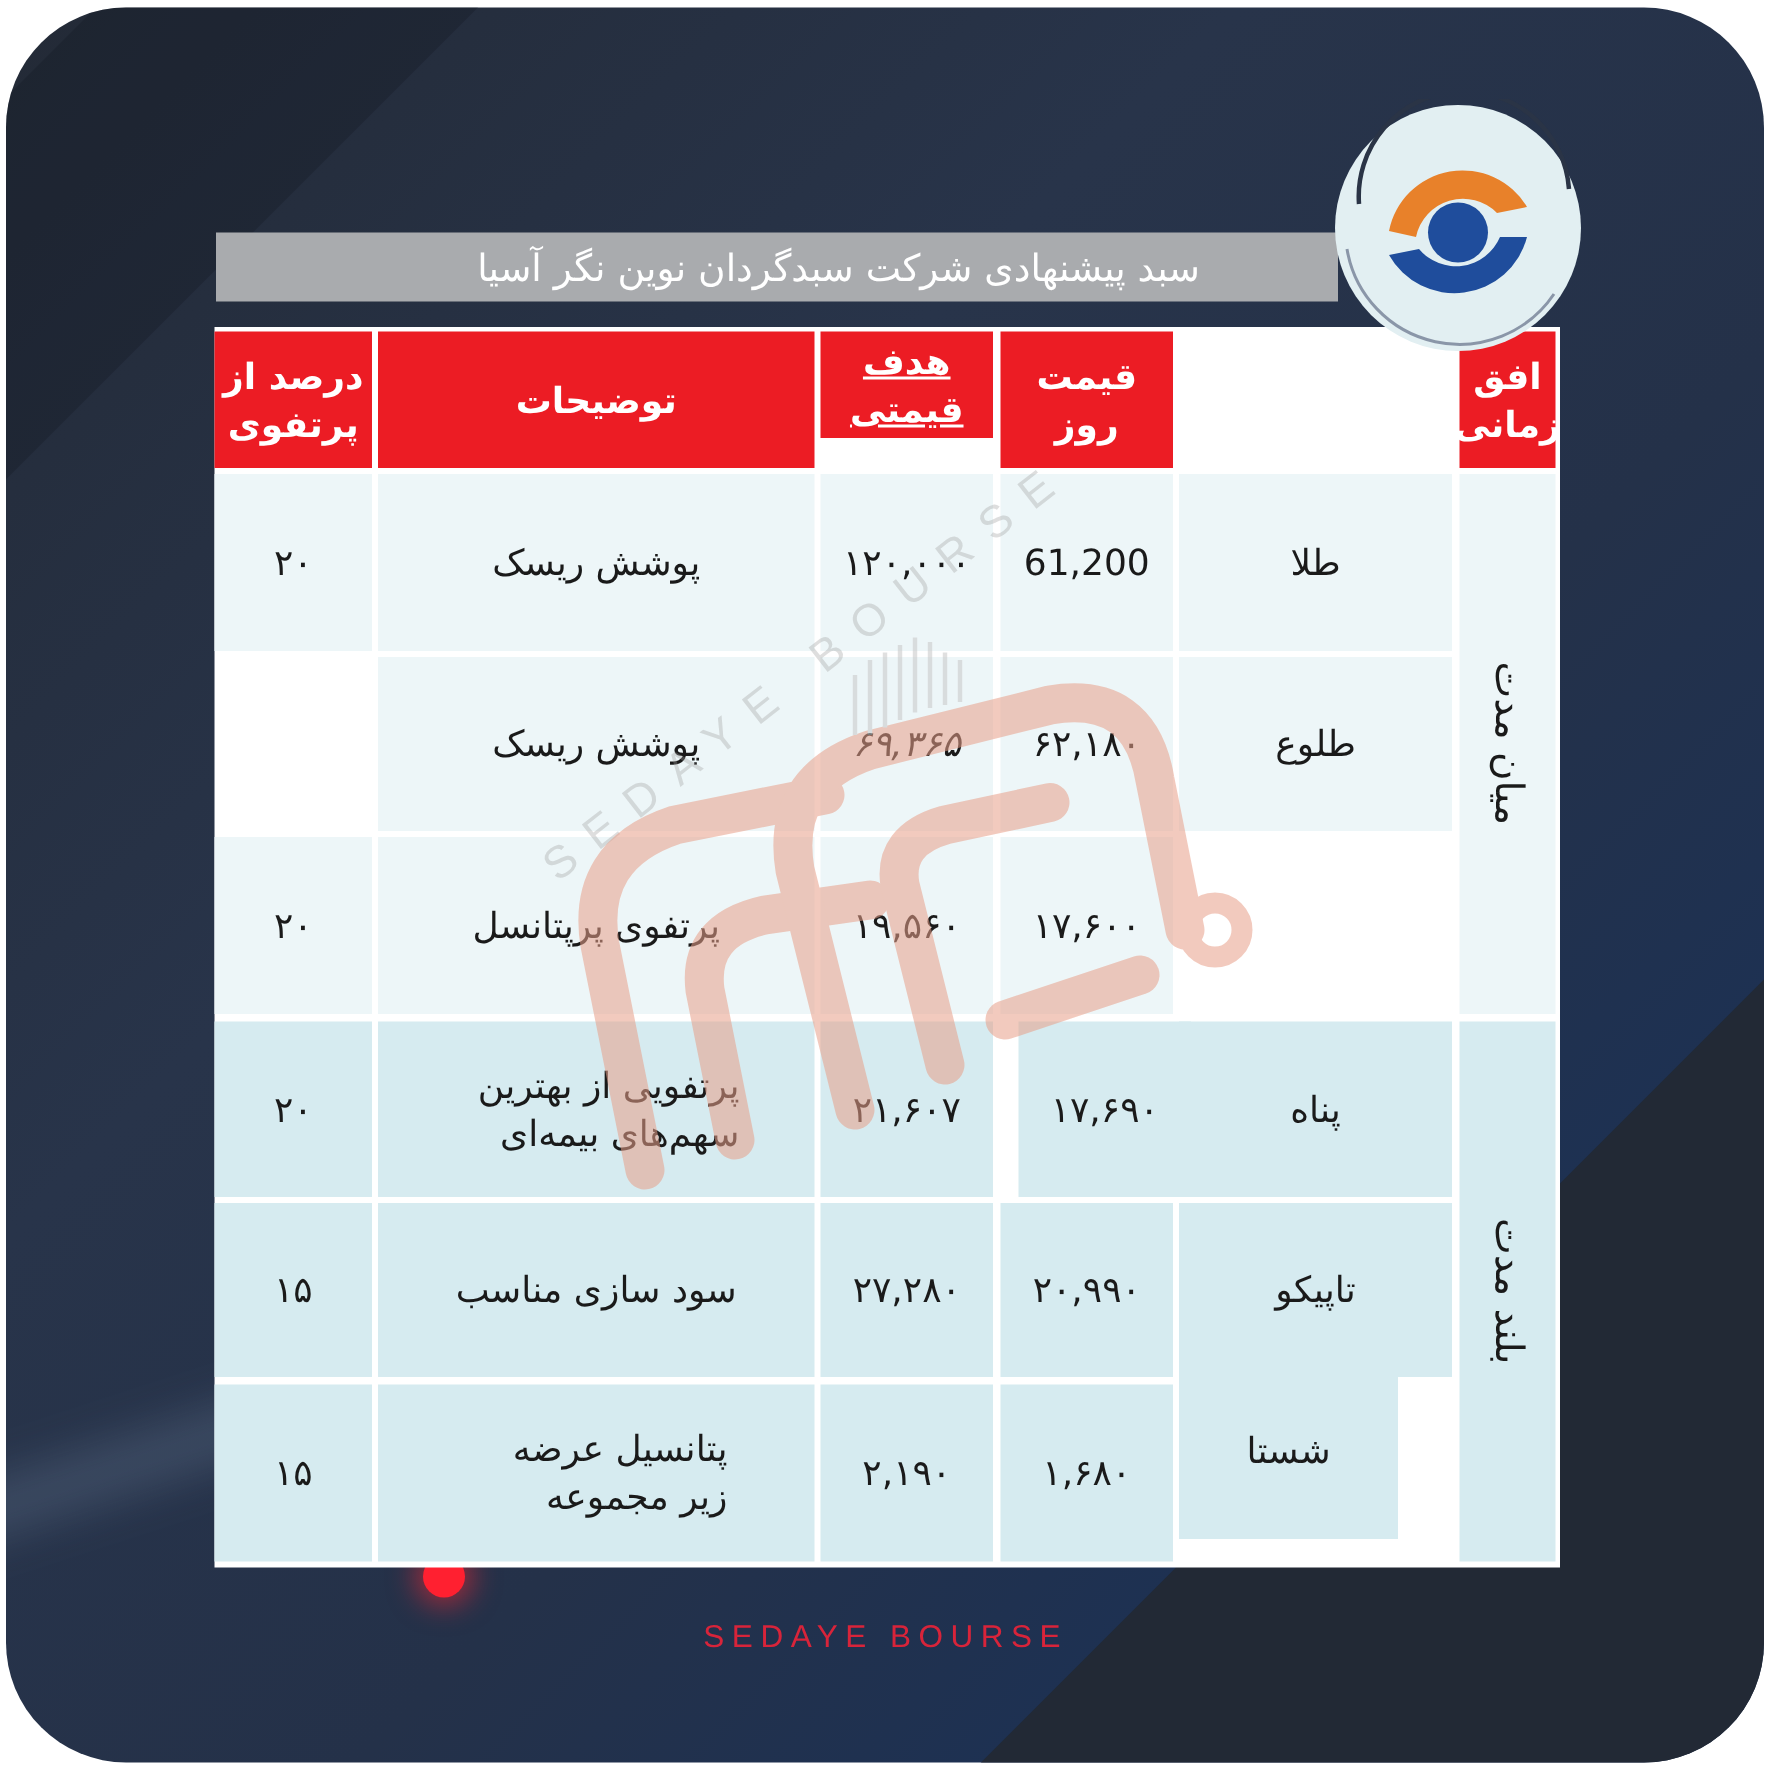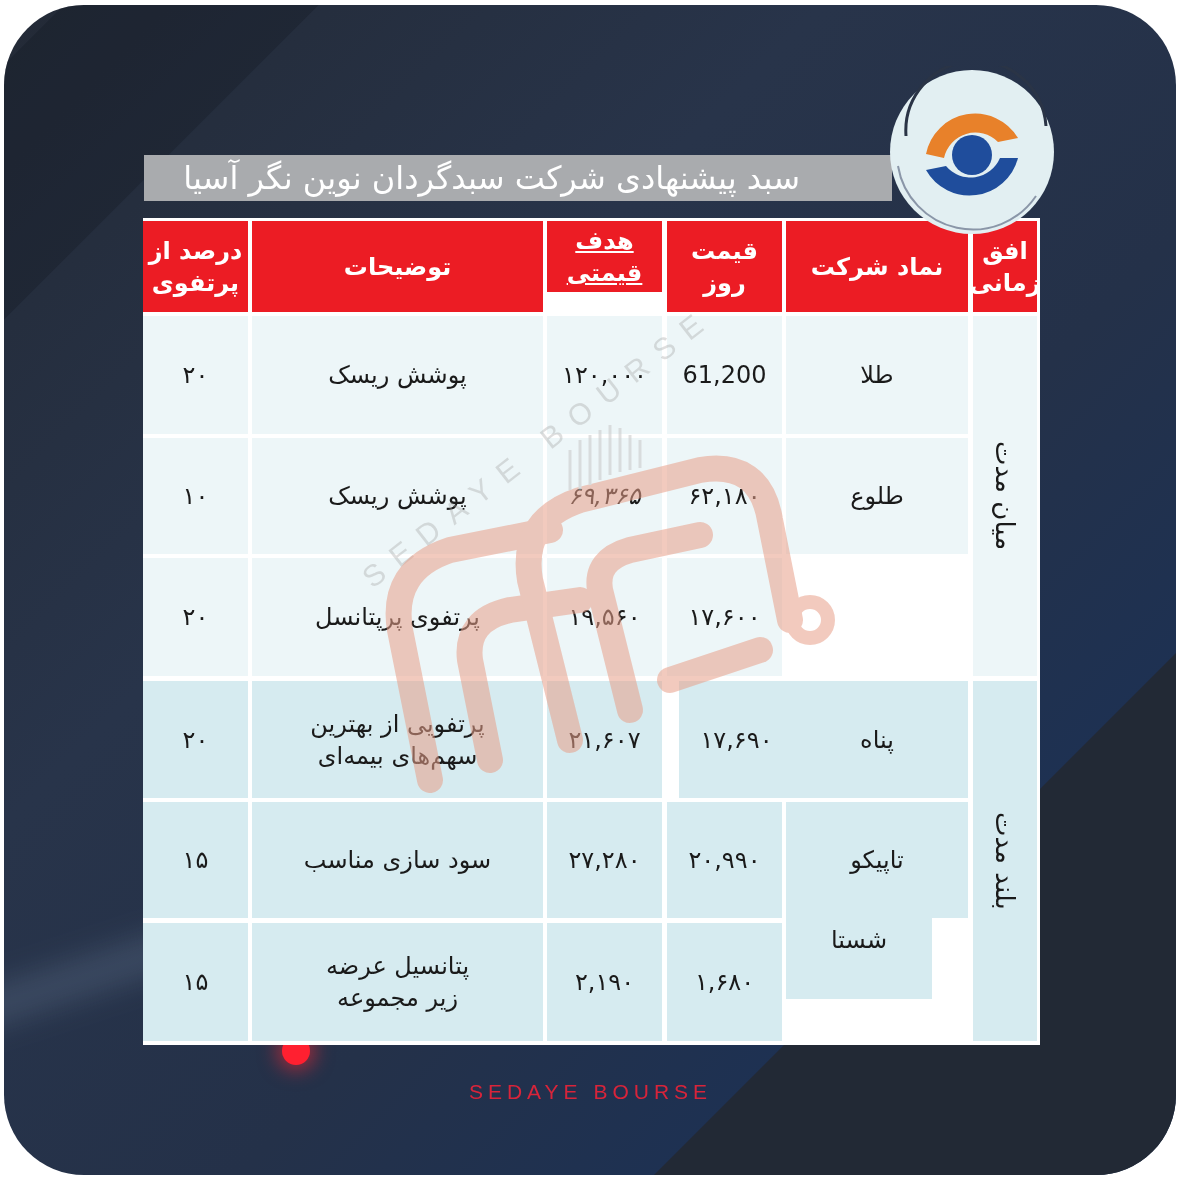--- a/index.html
+++ b/index.html
@@ -6,28 +6,28 @@
   body { width:1181px; height:1181px; background:#ffffff; position:relative; overflow:hidden; font-family:"DejaVu Sans", sans-serif; }
   .panel { position:absolute; left:4px; top:5px; width:1172px; height:1170px; border-radius:80px;
     background: linear-gradient(135deg, #232a36 0%, #28344a 35%, #243149 60%, #1d3153 80%, #1b2e50 100%); overflow:hidden; }
   .panel .stripe { position:absolute; left:-200px; top:260px; width:1800px; height:180px; background:rgba(20,26,36,0.35); transform:rotate(-45deg); transform-origin:left top; }
   .panel .stripe2 { position:absolute; left:560px; top:1260px; width:1200px; height:700px; background:#222935; transform:rotate(-45deg); transform-origin:left top; }
   .panel .glow { position:absolute; left:-60px; top:900px; width:600px; height:40px; background:rgba(150,170,200,0.18); filter:blur(14px); transform:rotate(-18deg); }
   .panel .reddot { position:absolute; left:278px; top:1032px; width:28px; height:28px; border-radius:50%; background:#ff2030; box-shadow:0 0 18px 6px rgba(255,40,50,0.5); }
 
   .title-bar { position:absolute; left:144px; top:155px; width:748px; height:46px; background:#a9abae; direction:rtl;
     display:flex; align-items:center; justify-content:flex-start; padding-right:92px; box-sizing:border-box; }
-  .title-bar span { color:#ffffff; font-size:32px; font-family:"DejaVu Sans", sans-serif; }
+  .title-bar span { color:#ffffff; font-size:25px; font-family:"DejaVu Sans", sans-serif; }
 
   .tbl { position:absolute; left:143px; top:218px; width:897px; height:827px; background:#ffffff; }
   .cell { position:absolute; box-sizing:border-box; display:flex; align-items:center; justify-content:center; text-align:center; direction:rtl; }
   .hdr { background:#ec1c24; color:#ffffff; font-size:24px; line-height:32px; font-weight:bold; }
   .body-light { background:#edf6f8; color:#1a1a1a; font-size:24px; }
   .body-blue { background:#d6ebf0; color:#1a1a1a; font-size:24px; }
-  .desc { line-height:32px; }
+  .desc { line-height:32px;text-align:right; }
   .vert { writing-mode:vertical-rl; font-size:26px; }
 
   .watermark { position:absolute; left:370px; top:380px; width:480px; height:420px; pointer-events:none; opacity:0.55; }
   .wm-text { position:absolute; left:320px; top:430px; font-size:30px; letter-spacing:14px; color:rgba(160,160,160,0.35); transform:rotate(-38deg); font-family:"Liberation Sans", sans-serif; pointer-events:none; }
 
   .logo { position:absolute; left:886px; top:66px; width:172px; height:172px; }
 
   .footer { position:absolute; left:0; width:1181px; top:1080px; text-align:center; color:#d8243a; font-size:21px; letter-spacing:5px; font-family:"Liberation Sans", sans-serif; }
 </style>
 </head>
@@ -51,23 +51,20 @@
     </div>
   <div class="cell hdr" style="left:109px;top:3px;width:291px;height:91px;">
       <span>توضیحات</span>
     </div>
   <div class="cell hdr" style="left:404px;top:3px;width:115px;height:71px;padding:0 26px;text-decoration:underline;">
       <span>هدف قیمتی</span>
     </div>
   <div class="cell hdr" style="left:524px;top:3px;width:115px;height:91px;padding:0 26px;">
       <span>قیمت روز</span>
     </div>
-  <div class="cell hdr" style="left:643px;top:3px;width:182px;height:91px;">
-      <span>نماد شرکت</span>
-    </div>
   <div class="cell hdr" style="left:830px;top:3px;width:64px;height:91px;padding:0 4px;">
       <span>افق زمانی</span>
     </div>
 
   <div class="cell body-light" style="left:830px;top:98px;width:64px;height:360px;">
       <span class="vert">میان مدت</span>
     </div>
   <div class="cell body-blue" style="left:830px;top:463px;width:64px;height:360px;">
       <span class="vert">بلند مدت</span>
     </div>
@@ -81,23 +78,20 @@
   <div class="cell body-light" style="left:404px;top:98px;width:115px;height:118px;">
       <span>۱۲۰,۰۰۰</span>
     </div>
   <div class="cell body-light" style="left:524px;top:98px;width:115px;height:118px;">
       <span>61,200</span>
     </div>
   <div class="cell body-light" style="left:643px;top:98px;width:182px;height:118px;">
       <span>طلا</span>
     </div>
 
-  <div class="cell body-light" style="left:0;top:220px;width:105px;height:116px;">
-      <span>۱۰</span>
-    </div>
   <div class="cell body-light desc" style="left:109px;top:220px;width:291px;height:116px;">
       <span>پوشش ریسک</span>
     </div>
   <div class="cell body-light" style="left:404px;top:220px;width:115px;height:116px;font-style:italic;">
       <span>۶۹,۳۶۵</span>
     </div>
   <div class="cell body-light" style="left:524px;top:220px;width:115px;height:116px;">
       <span>۶۲,۱۸۰</span>
     </div>
   <div class="cell body-light" style="left:643px;top:220px;width:182px;height:116px;">
@@ -154,21 +148,21 @@
     </div>
   <div class="cell body-blue desc" style="left:109px;top:705px;width:291px;height:118px;padding:0 58px;">
       <span>پتانسیل عرضه زیر مجموعه</span>
     </div>
   <div class="cell body-blue" style="left:404px;top:705px;width:115px;height:118px;">
       <span>۲,۱۹۰</span>
     </div>
   <div class="cell body-blue" style="left:524px;top:705px;width:115px;height:118px;">
       <span>۱,۶۸۰</span>
     </div>
-  <div class="cell body-blue" style="left:643px;top:663px;width:146px;height:118px;">
+  <div class="cell body-blue" style="left:643px;top:690px;width:146px;height:118px;">
       <span>شستا</span>
     </div>
 </div>
 
 <div class="wm-text">SEDAYE BOURSE</div>
 <svg class="watermark" viewBox="0 0 480 420">
   <g fill="none" stroke="#e8a08a" stroke-width="26" stroke-linejoin="round" stroke-linecap="round">
     <path d="M60 400 L30 250 Q20 190 80 170 L180 150"></path>
     <path d="M120 380 L100 280 Q95 240 140 230 L210 220"></path>
     <path d="M200 360 L160 200 Q150 140 210 120 L330 90 Q390 80 400 140 L420 240"></path>

